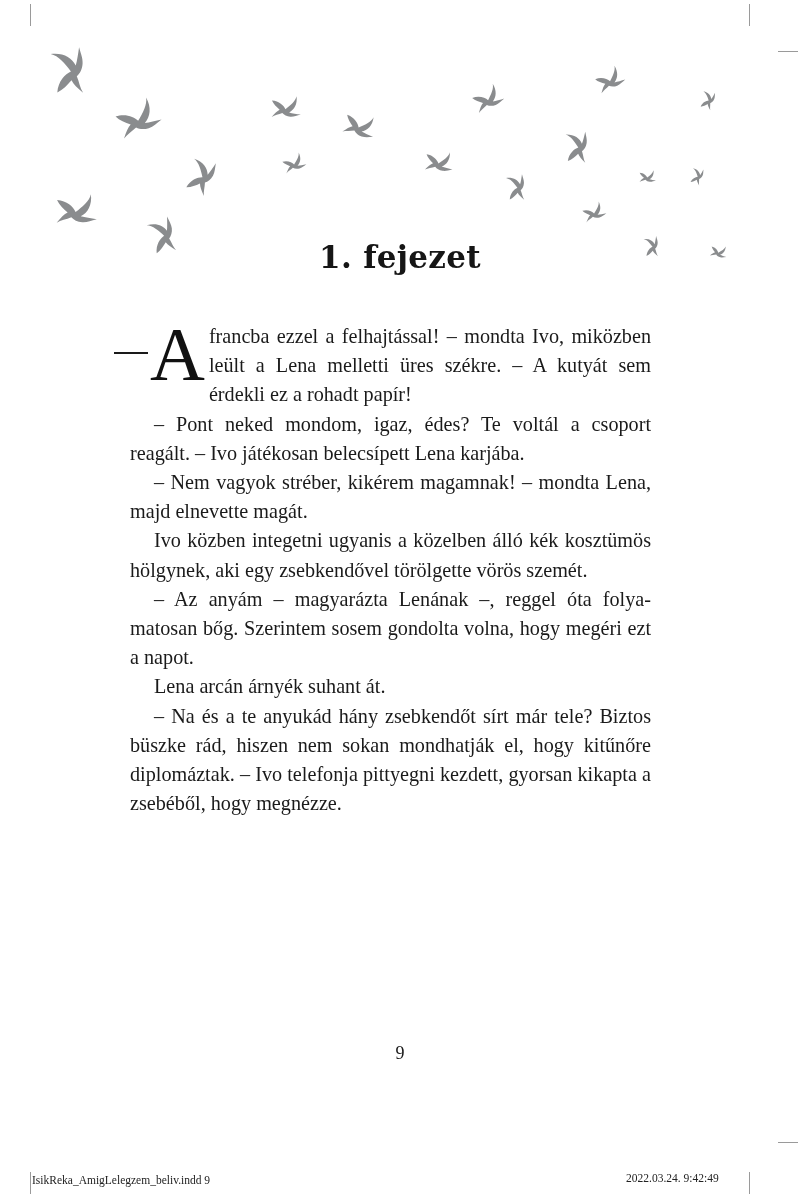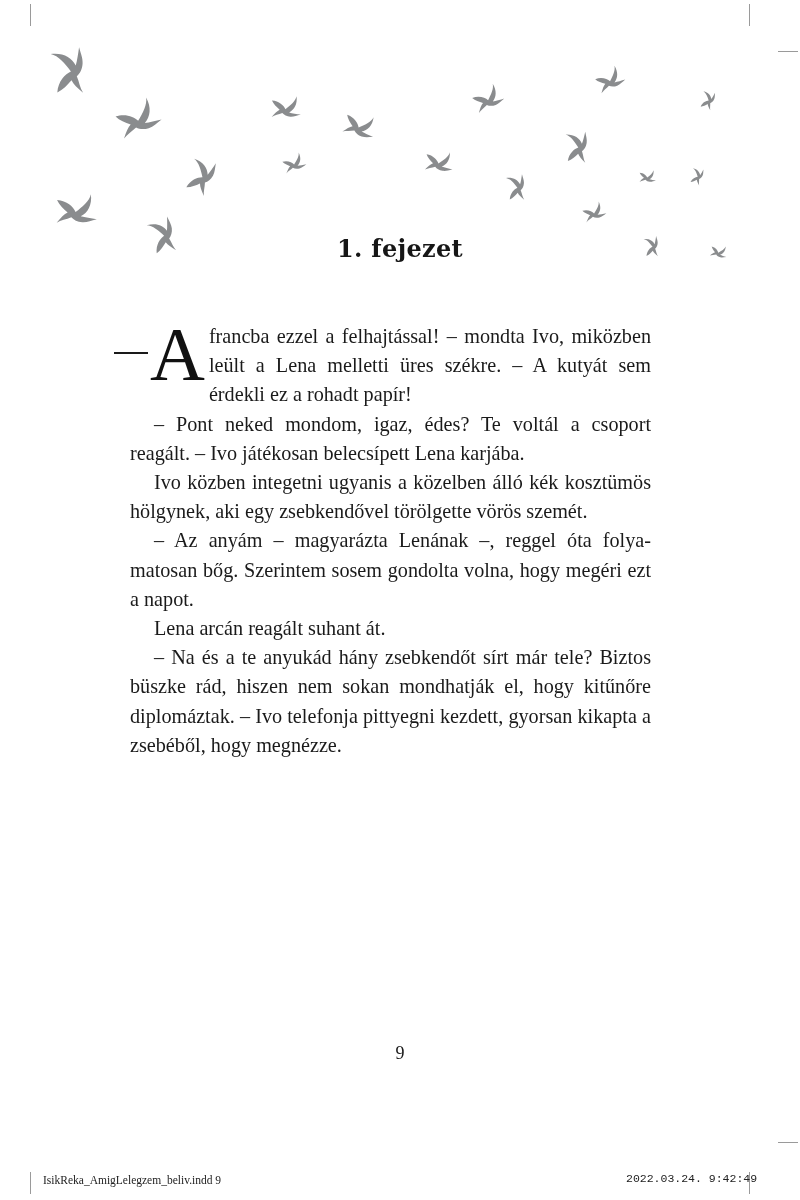--- a/index.html
+++ b/index.html
@@ -4,32 +4,32 @@
 <style>
   html, body { margin:0; padding:0; background:#ffffff; }
   body { width:800px; height:1200px; position:relative; overflow:hidden;
          font-family:"Liberation Serif","DejaVu Serif",serif; color:#1a1a1a; }
   .crop { position:absolute; background:#9a9a9a; }
   .crop.v { width:1px; height:22px; }
   .crop.h { height:1px; width:20px; }
   #birds { position:absolute; left:0; top:0; width:800px; height:280px; }
   .chapter-title { position:absolute; left:0; width:800px; top:218px; text-align:center;
          font-family:"DejaVu Serif","Liberation Serif",serif; font-weight:bold;
-         font-size:24px; letter-spacing:0.3px; color:#161616; }
+         font-size:31px; letter-spacing:0.3px; color:#161616; }
   .text-block { position:absolute; left:130px; top:322px; width:521px;
          font-size:20.2px; line-height:29.2px; text-align:justify; }
   .text-block p { margin:0; text-indent:24px; }
   .text-block p.first { text-indent:0; }
   .dropcap-wrap { float:left; position:relative; height:58px; margin-right:4px; margin-top:3px; }
   .dropcap-dash { position:absolute; left:-16px; top:27px; width:34px; height:1.5px; background:#1a1a1a; }
   .dropcap { display:inline-block; padding-left:20px; font-size:76px; line-height:58px;
          font-family:"Liberation Serif",serif; font-weight:normal; color:#111; }
   .page-number { position:absolute; left:0; width:800px; top:1043px; text-align:center; font-size:18px; }
-  .slug-file { position:absolute; left:43px; top:1174px; font-size:11.5px; color:#222; }
-  .slug-date { position:absolute; left:626px; top:1172px; font-size:11.5px; color:#222;font-family:Liberation Mono, monospace; }
+  .slug-file { position:absolute; left:32px; top:1174px; font-size:11.5px; color:#222; }
+  .slug-date { position:absolute; left:626px; top:1172px; font-size:11.5px; color:#222; }
 </style>
 </head>
 <body>
 
 <div class="crop v" style="left:30px;top:4px;"></div>
 <div class="crop v" style="left:749px;top:4px;"></div>
 <div class="crop h" style="left:778px;top:51px;"></div>
 <div class="crop h" style="left:778px;top:1142px;"></div>
 <div class="crop v" style="left:30px;top:1172px;"></div>
 <div class="crop v" style="left:749px;top:1172px;"></div>
@@ -59,22 +59,23 @@
 <h1 class="chapter-title">1. fejezet</h1>
 
 <div class="text-block">
   <p class="first">
     <span class="dropcap-wrap">
       <span class="dropcap-dash"></span>
       <span class="dropcap">A</span>
     </span><span> francba ezzel a felhajtással! – mondta Ivo, miközben leült a Lena melletti üres székre. – A kutyát sem érdekli ez a rohadt papír!</span>
   </p>
   <p>– Pont neked mondom, igaz, édes? Te voltál a csoport reagált. – Ivo játékosan belecsípett Lena karjába.</p>
+  <p>– Nem vagyok stréber, kikérem magamnak! – mondta Lena, majd elnevette magát.</p>
   <p>Ivo közben integetni ugyanis a közelben álló kék kosz­tümös hölgynek, aki egy zsebkendővel törölgette vörös szemét.</p>
   <p>– Az anyám – magyarázta Lenának –, reggel óta folya­matosan bőg. Szerintem sosem gondolta volna, hogy meg­éri ezt a napot.</p>
-  <p>Lena arcán reagált suhant át.</p>
+  <p>Lena arcán árnyék suhant át.</p>
   <p>– Na és a te anyukád hány zsebkendőt sírt már tele? Biz­tos büszke rád, hiszen nem sokan mondhatják el, hogy kitű­nőre diplomáztak. – Ivo telefonja pittyegni kezdett, gyorsan kikapta a zsebéből, hogy megnézze.</p>
 </div>
 
 <div class="page-number">9</div>
 
 <div class="slug-file">IsikReka_AmigLelegzem_beliv.indd   9</div>
 <div class="slug-date">2022.03.24.   9:42:49</div>
 
 </body></html>

